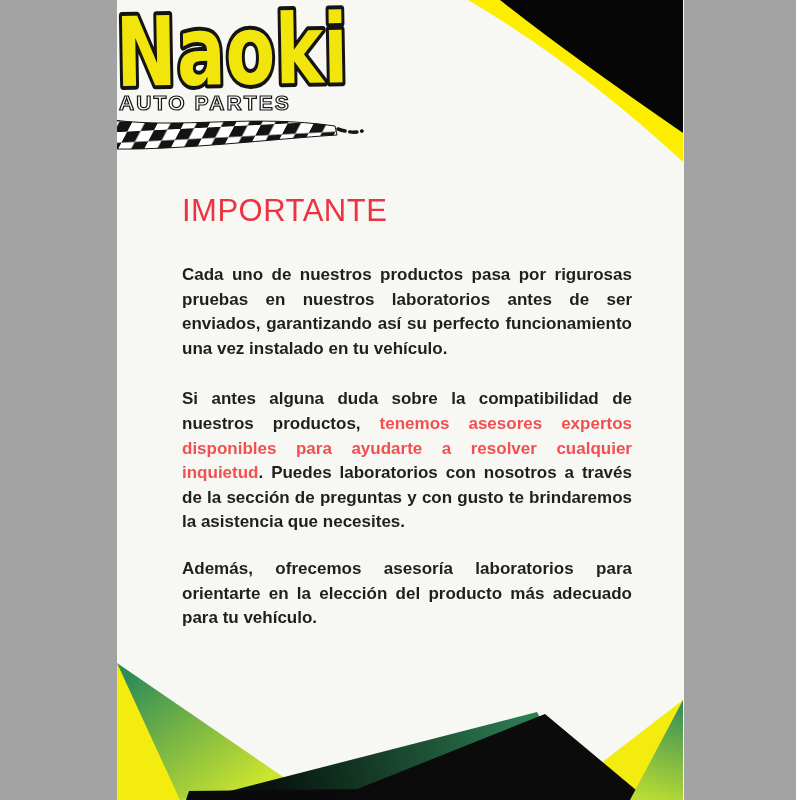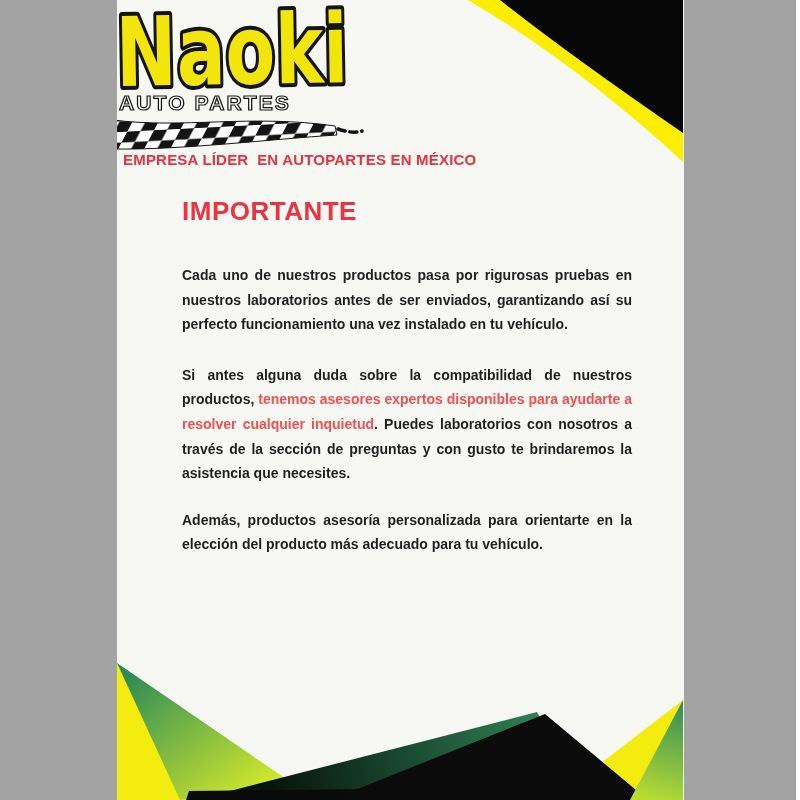--- a/index.html
+++ b/index.html
@@ -20,26 +20,26 @@
   .tagline{
     position:absolute;left:6px;top:151px;
     color:#e53340;font-size:15px;font-weight:bold;letter-spacing:0.2px;
     white-space:pre-wrap;
   }
   .content-col{
     position:absolute;left:65px;top:193px;width:450px;
   }
   .heading{
     margin:0 0 34px 0;
-    color:#ee3340;font-size:26px;font-weight:bold;letter-spacing:0.5px;
+    color:#ee3340;font-size:31px;font-weight:normal;letter-spacing:0.5px;
     line-height:36px;
   }
   .body-par{
     margin:0;
-    color:#1f1f1f;font-size:14px;font-weight:bold;
+    color:#1f1f1f;font-size:17px;font-weight:bold;
     line-height:24.6px;
     text-align:justify;
   }
   .par-1{margin-bottom:26px;}
   .par-2{margin-bottom:22px;}
   .hl-red{color:#f25050;}
 </style>
 </head>
 <body>
 
@@ -91,26 +91,25 @@
         <pattern id="chk" width="26" height="22" patternUnits="userSpaceOnUse" patternTransform="skewX(-30) rotate(-3)">
           <rect width="26" height="22" fill="#ffffff"></rect>
           <rect x="0" y="0" width="13" height="11" fill="#141414"></rect>
           <rect x="13" y="11" width="13" height="11" fill="#141414"></rect>
         </pattern>
       </defs>
       <path d="M1,9 C70,18 140,3 223,15 L225,24 C160,28 70,39 3,38 Z" fill="url(#chk)" stroke="#141414" stroke-width="1"></path>
       <path d="M226,18 q14,5 24,2" fill="none" stroke="#141414" stroke-width="3.5" stroke-dasharray="7 5" stroke-linecap="round"></path>
     </svg>
 
-    <div class="tagline">EMPRESA LÍDER  EN AUTOPARTES EN MÉXICO</div>
 
     <div class="content-col">
       <h1 class="heading">IMPORTANTE</h1>
 
       <p class="body-par par-1">Cada uno de nuestros productos pasa por rigurosas pruebas en nuestros laboratorios antes de ser enviados, garantizando así su perfecto funcionamiento una vez instalado en tu vehículo.</p>
 
       <p class="body-par par-2"><span>Si antes alguna duda sobre la compatibilidad de nuestros productos, </span><span class="hl-red">tenemos asesores expertos disponibles para ayudarte a resolver cualquier inquietud</span><span>. Puedes laboratorios con nosotros a través de la sección de preguntas y con gusto te brindaremos la asistencia que necesites.</span></p>
 
-      <p class="body-par par-3">Además, productos asesoría personalizada para orientarte en la elección del producto más adecuado para tu vehículo.</p>
+      <p class="body-par par-3">Además, ofrecemos asesoría laboratorios para orientarte en la elección del producto más adecuado para tu vehículo.</p>
     </div>
 
   </div>
 </div>
 
 </body></html>

